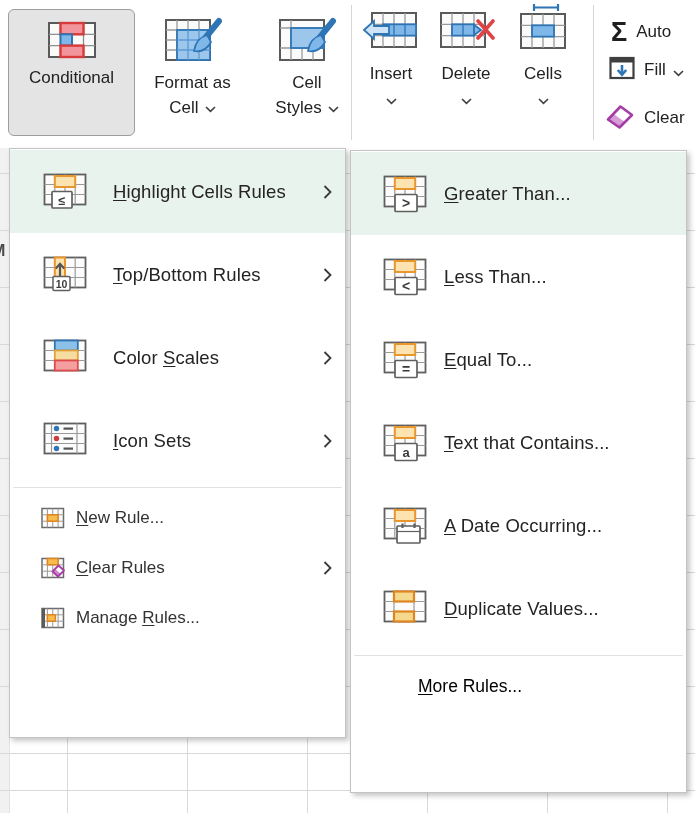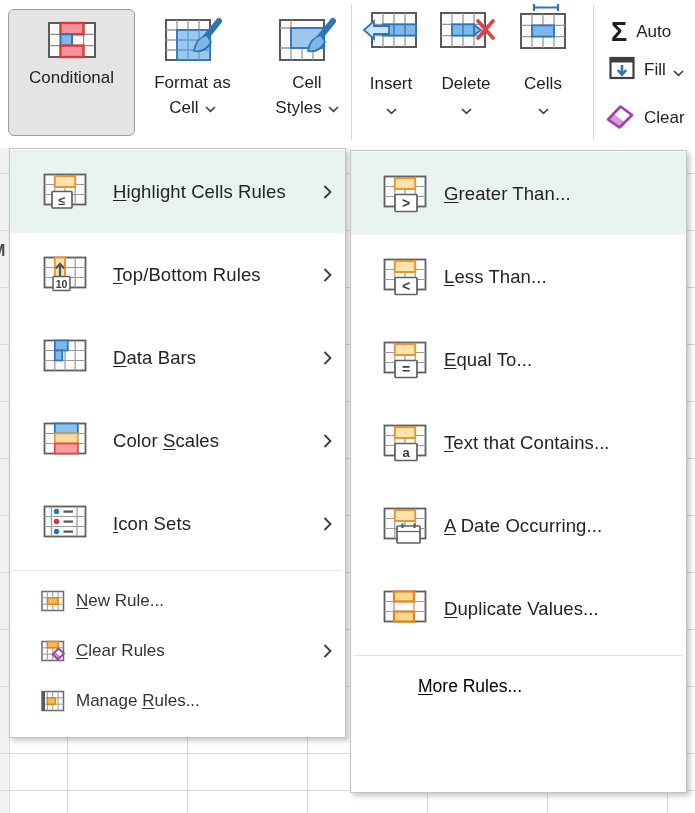--- a/index.html
+++ b/index.html
@@ -28,21 +28,21 @@
   #btn-cf .lbl { margin-top:1px; }
   #btn-fat { left:139px; top:6px; width:107px; height:136px; }
   #btn-cs  { left:264px; top:6px; width:86px;  height:136px; }
   .big-btn .ic2 { margin-top:10px; height:54px; display:flex; align-items:flex-start; }
   .big-btn .lbl { font-size:17px; line-height:25px; color:#222; text-align:center; }
   .lblrow { display:flex; align-items:center; justify-content:center; gap:6px; }
   .col-btn { position:absolute; display:flex; flex-direction:column; align-items:center; }
   #btn-insert { left:358px; top:8px; width:66px; }
   #btn-delete { left:432px; top:8px; width:68px; }
   #btn-format { left:508px; top:2px; width:70px; }
-  .col-btn .lbl { font-size:17px; color:#222; margin-top:16px; }
+  .col-btn .lbl { font-size:17px; color:#222; margin-top:6px; }
   .col-btn .chev { margin-top:7px; }
   .row-btn { position:absolute; display:flex; align-items:center; font-size:17px;
     color:#222; white-space:nowrap; }
   #row-autosum { left:611px; top:16px; height:32px; }
   #row-fill    { left:609px; top:56px; height:28px;text-align:right; }
   #row-clear   { left:605px; top:102px; height:32px; }
   .row-btn .txt { margin-left:9px; }
   .row-btn .chev { margin-left:7px; margin-top:3px; }
   .sigma { font-size:27px; font-weight:600; color:#1f1f1f; line-height:1; }
   
@@ -244,34 +244,20 @@
       <span class="mi-chevron">
         <svg width="9" height="16" viewBox="0 0 9 16">
           <path d="M1.5 2 L7.5 8 L1.5 14" fill="none" stroke="#3a3a3a" stroke-width="1.8"></path>
         </svg>
       </span>
     </div>
     <div class="menu-item">
       <span class="mi-icon"><svg width="46" height="40" viewBox="0 0 46 40">
           <rect x="1.5" y="2.5" width="41" height="30" fill="#fcfcfc" stroke="#5f5f5f" stroke-width="1.8"></rect>
           <path d="M11.8 2.5 V32.5 M22 2.5 V32.5 M32.2 2.5 V32.5 M1.5 12.5 H42.5 M1.5 22.5 H42.5" stroke="#9a9a9a" stroke-width="1.2" fill="none"></path>
-          <rect x="11.8" y="2.5" width="13" height="10" fill="#7fb7e8" stroke="#2e75b6" stroke-width="1.7"></rect>
-          <rect x="11.8" y="12.5" width="7.5" height="10" fill="#7fb7e8" stroke="#2e75b6" stroke-width="1.7"></rect>
-        </svg></span>
-      <span class="mi-label"><u>D</u>ata Bars</span>
-      <span class="mi-chevron">
-        <svg width="9" height="16" viewBox="0 0 9 16">
-          <path d="M1.5 2 L7.5 8 L1.5 14" fill="none" stroke="#3a3a3a" stroke-width="1.8"></path>
-        </svg>
-      </span>
-    </div>
-    <div class="menu-item">
-      <span class="mi-icon"><svg width="46" height="40" viewBox="0 0 46 40">
-          <rect x="1.5" y="2.5" width="41" height="30" fill="#fcfcfc" stroke="#5f5f5f" stroke-width="1.8"></rect>
-          <path d="M11.8 2.5 V32.5 M22 2.5 V32.5 M32.2 2.5 V32.5 M1.5 12.5 H42.5 M1.5 22.5 H42.5" stroke="#9a9a9a" stroke-width="1.2" fill="none"></path>
           <rect x="11.8" y="2.5" width="23" height="10" fill="#8cc1ea" stroke="#2e75b6" stroke-width="1.8"></rect>
           <rect x="11.8" y="12.5" width="23" height="10" fill="#f7dca0" stroke="#e3a23a" stroke-width="1.8"></rect>
           <rect x="11.8" y="22.5" width="23" height="10" fill="#f5a0a0" stroke="#dd4b4b" stroke-width="1.8"></rect>
         </svg></span>
       <span class="mi-label">Color <u>S</u>cales</span>
       <span class="mi-chevron">
         <svg width="9" height="16" viewBox="0 0 9 16">
           <path d="M1.5 2 L7.5 8 L1.5 14" fill="none" stroke="#3a3a3a" stroke-width="1.8"></path>
         </svg>
       </span>

